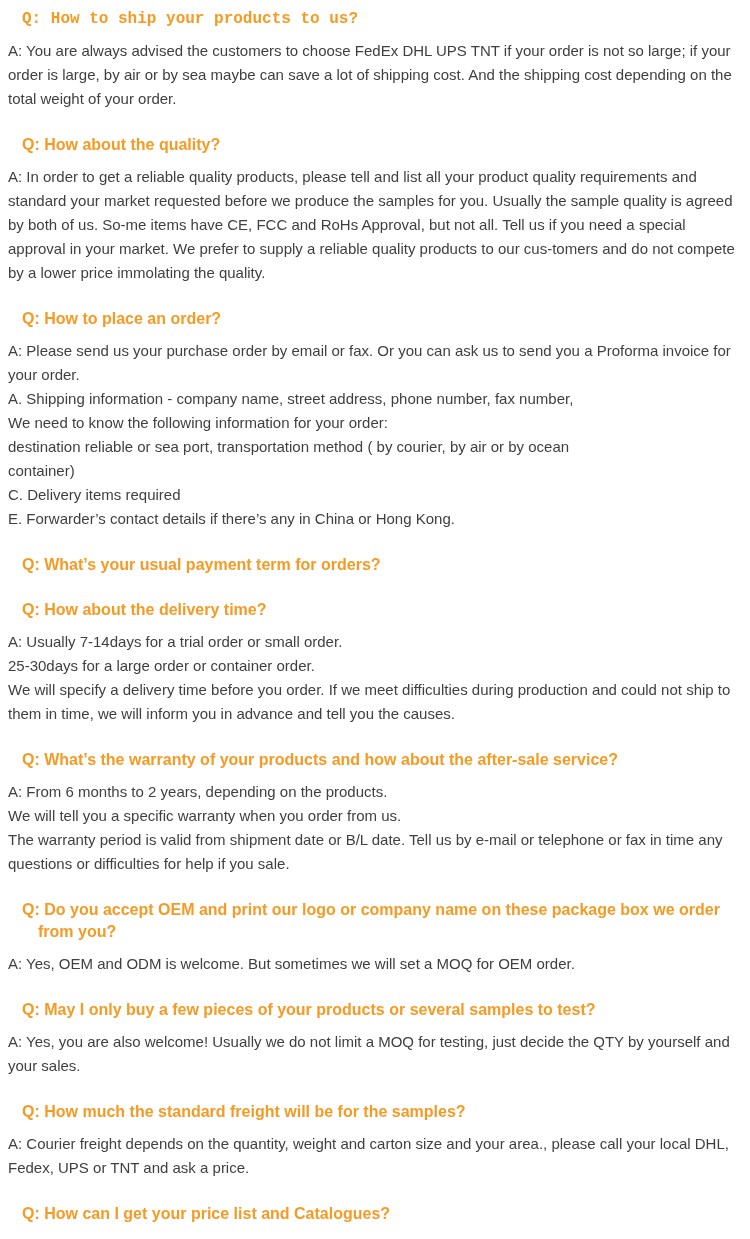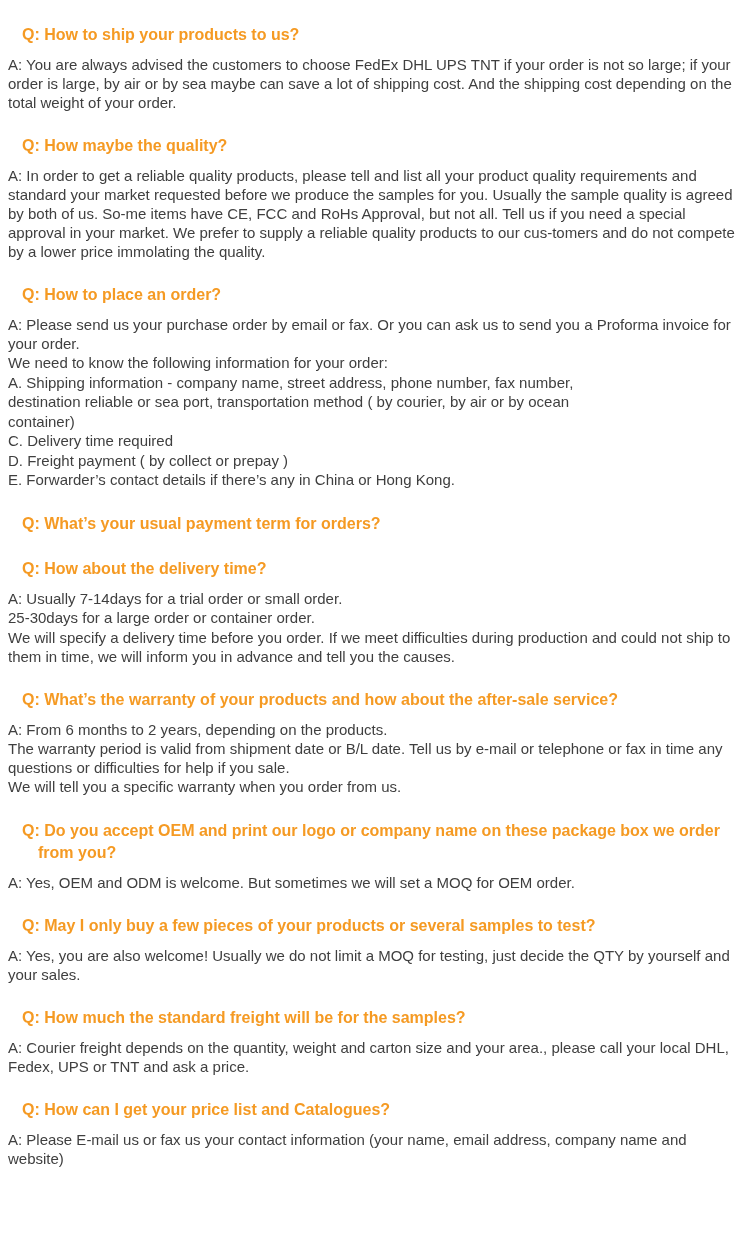--- a/index.html
+++ b/index.html
@@ -22,60 +22,60 @@
   .faq-question {
     color: var(--q-color);
     font-weight: bold;
     font-size: 16px;
     line-height: 22px;
     margin: 23px 8px 9px 22px;
     padding-left: 16px;
     text-indent: -16px;
   }
   .faq-item:first-child .faq-question {
-    margin-top: 24px;
+    margin-top: 8px;
+    font-family: Liberation Mono, monospace;
   }
   .faq-answer {
     color: var(--a-color);
     font-size: 15px;
-    line-height: 19px;
+    line-height: 24px;
     margin: 0 8px;
   }
   .faq-line {
     min-height: 19.5px;
   }
 </style>
 </head>
 <body>
 
 <div class="faq-list">
   <div class="faq-item">
     <div class="faq-question">Q: How to ship your products to us?</div>
     <div class="faq-answer">
         <div class="faq-line">A: You are always advised the customers to choose FedEx DHL UPS TNT if your order is not so large; if your order is large, by air or by sea maybe can save a lot of shipping cost. And the shipping cost depending on the total weight of your order.</div>
       </div>
   </div>
 
   <div class="faq-item">
-    <div class="faq-question">Q: How maybe the quality?</div>
+    <div class="faq-question">Q: How about the quality?</div>
     <div class="faq-answer">
         <div class="faq-line">A: In order to get a reliable quality products, please tell and list all your product quality requirements and standard your market requested before we produce the samples for you. Usually the sample quality is agreed by both of us. So-me items have CE, FCC and RoHs Approval, but not all. Tell us if you need a special approval in your market. We prefer to supply a reliable quality products to our cus-tomers and do not compete by a lower price immolating the quality.</div>
       </div>
   </div>
 
   <div class="faq-item">
     <div class="faq-question">Q: How to place an order?</div>
     <div class="faq-answer">
         <div class="faq-line">A: Please send us your purchase order by email or fax. Or you can ask us to send you a Proforma invoice for your order.</div>
+        <div class="faq-line">A. Shipping information - company name, street address, phone number, fax number,</div>
         <div class="faq-line">We need to know the following information for your order:</div>
-        <div class="faq-line">A. Shipping information - company name, street address, phone number, fax number,</div>
         <div class="faq-line">destination reliable or sea port, transportation method ( by courier, by air or by ocean</div>
         <div class="faq-line">container)</div>
-        <div class="faq-line">C. Delivery time required</div>
-        <div class="faq-line">D. Freight payment ( by collect or prepay )</div>
+        <div class="faq-line">C. Delivery items required</div>
         <div class="faq-line">E. Forwarder’s contact details if there’s any in China or Hong Kong.</div>
       </div>
   </div>
 
   <div class="faq-item">
     <div class="faq-question">Q: What’s your usual payment term for orders?</div>
   </div>
 
   <div class="faq-item">
     <div class="faq-question">Q: How about the delivery time?</div>
@@ -83,22 +83,22 @@
         <div class="faq-line">A: Usually 7-14days for a trial order or small order.</div>
         <div class="faq-line">25-30days for a large order or container order.</div>
         <div class="faq-line">We will specify a delivery time before you order. If we meet difficulties during production and could not ship to them in time, we will inform you in advance and tell you the causes.</div>
       </div>
   </div>
 
   <div class="faq-item">
     <div class="faq-question">Q: What’s the warranty of your products and how about the after-sale service?</div>
     <div class="faq-answer">
         <div class="faq-line">A: From 6 months to 2 years, depending on the products.</div>
+        <div class="faq-line">We will tell you a specific warranty when you order from us.</div>
         <div class="faq-line">The warranty period is valid from shipment date or B/L date. Tell us by e-mail or telephone or fax in time any questions or difficulties for help if you sale.</div>
-        <div class="faq-line">We will tell you a specific warranty when you order from us.</div>
       </div>
   </div>
 
   <div class="faq-item">
     <div class="faq-question">Q: Do you accept OEM and print our logo or company name on these package box we order from you?</div>
     <div class="faq-answer">
         <div class="faq-line">A: Yes, OEM and ODM is welcome. But sometimes we will set a MOQ for OEM order.</div>
       </div>
   </div>
 

